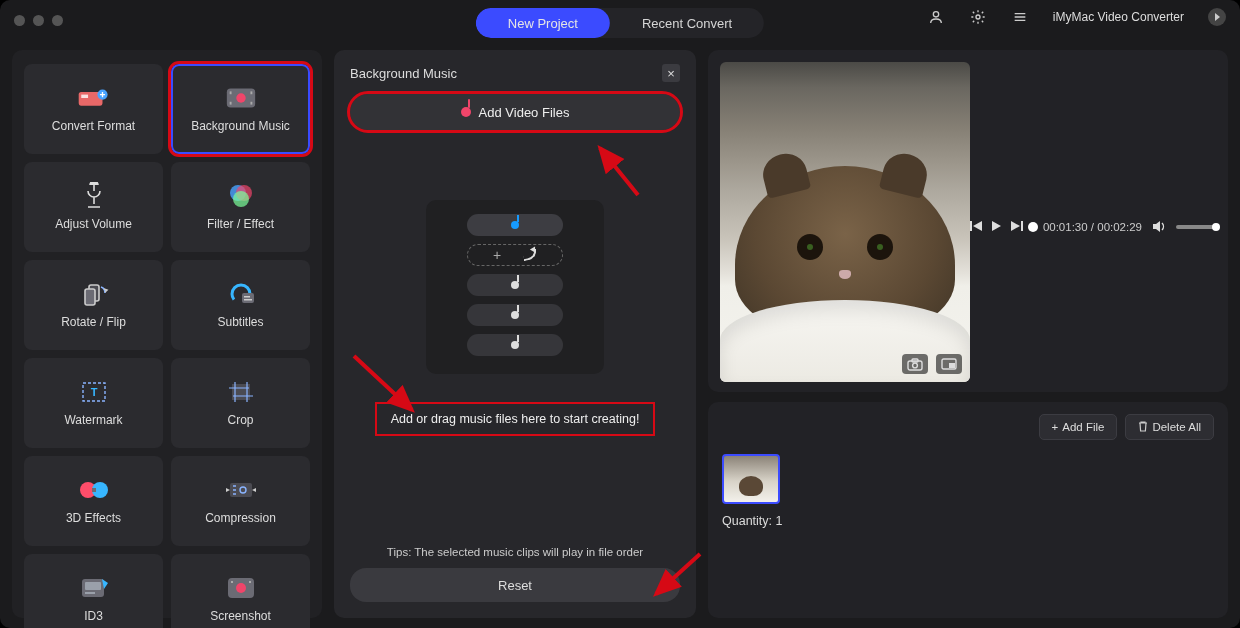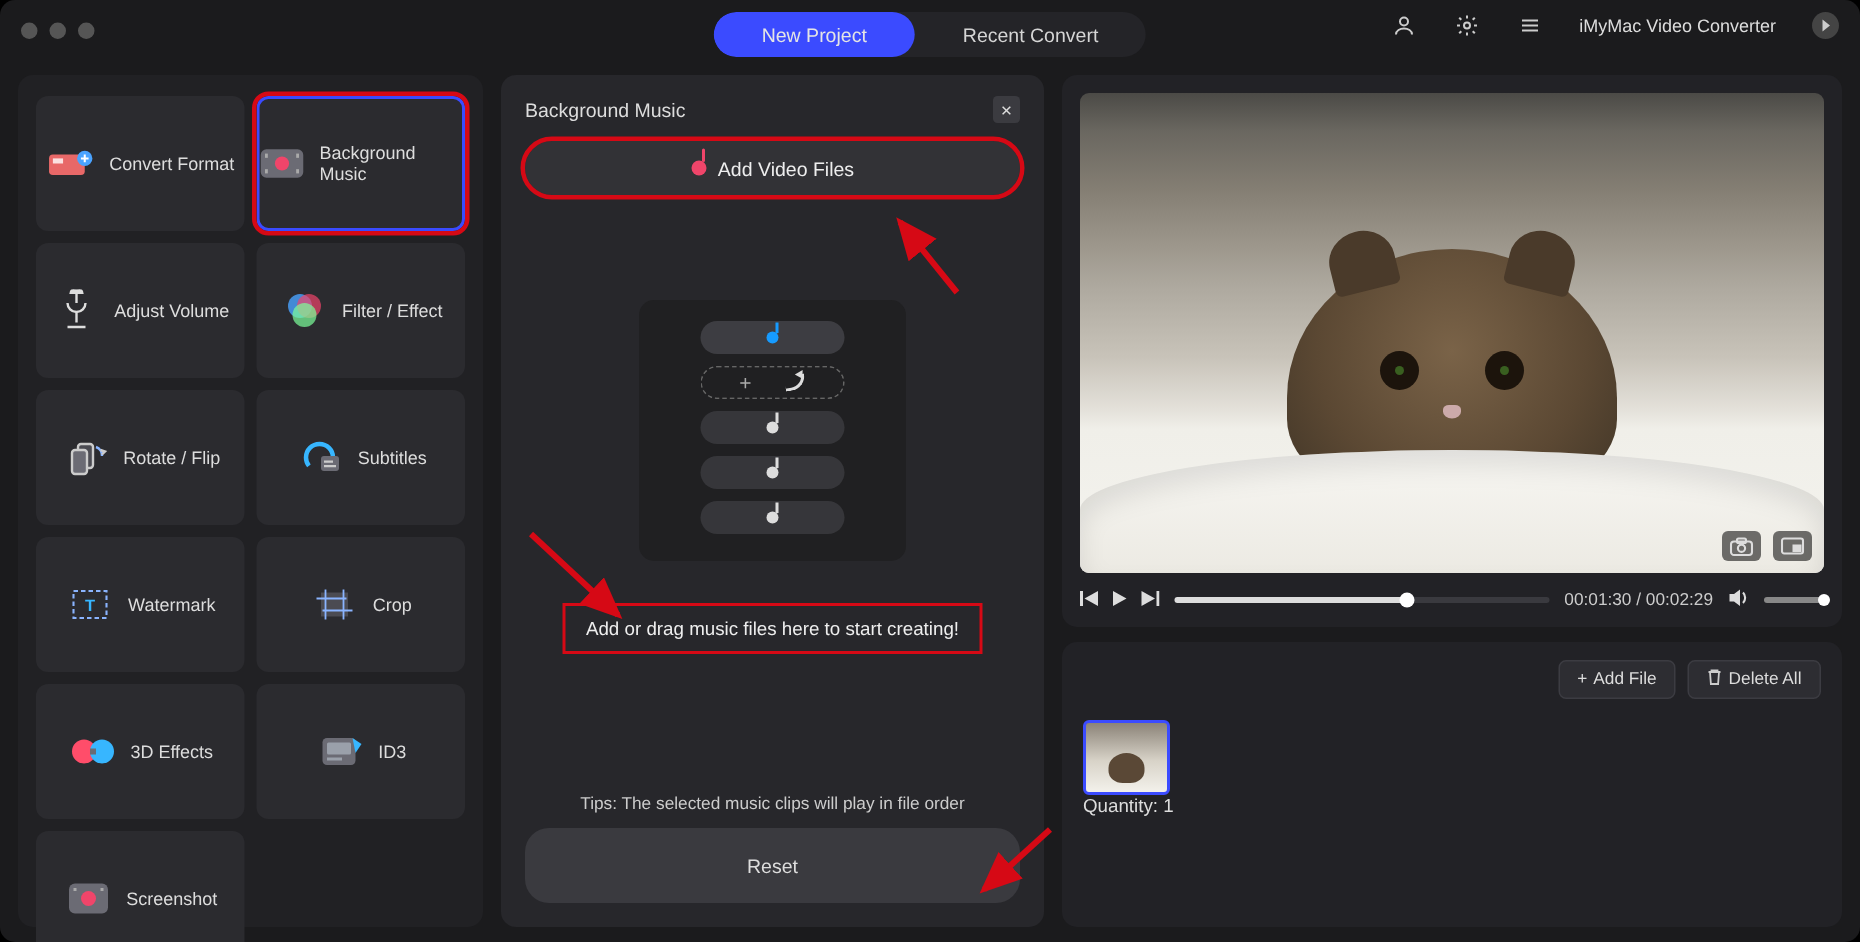--- a/index.html
+++ b/index.html
@@ -68,21 +68,21 @@
     border-radius: 10px;
     padding: 14px 12px;
     display: grid;
     grid-template-columns: 1fr 1fr;
     grid-auto-rows: 90px;
     gap: 8px;
   }
   .tool {
     background: #2b2b2f;
     border-radius: 8px;
-    display: flex; 
+    display: flex; flex-direction: column;
     align-items: center; justify-content: center;
     gap: 8px;
     font-size: 12px;
     color: #ddd;
     cursor: pointer;
     position: relative;
   }
   .tool.selected {
     outline: 3px solid #d60915;
     box-shadow: inset 0 0 0 2px #3a4bff;
@@ -149,32 +149,32 @@
 
   .tips {
     margin-top: auto;
     font-size: 11.5px;
     text-align:center;
     color:#ccc;
     margin-bottom: 10px;
   }
   .btn-row { display:flex; gap:10px; }
   .btn {
-    flex:1; height:50px; border-radius:16px;
+    flex:1; height:34px; border-radius:16px;
     display:flex;align-items:center;justify-content:center;
     font-size:13px; cursor:pointer;
   }
   .btn.reset{background:#3a3a3f;color:#ddd;}
   .btn.save{background:#3b4bff;color:#fff;outline:3px solid #d60915;}
 
   
   .right-panel { flex:1; display:flex; flex-direction:column; gap:10px; }
   .video-box {
     background:#222226; border-radius:10px; padding:12px 12px 10px;
-    display:flex; flex-direction:column;
+    display:flex; 
   }
   .video-frame {
     flex:1; min-height:320px; border-radius:6px; overflow:hidden;
     position:relative;
     background: linear-gradient(180deg,#4b4a46 0%,#6a6760 8%,#847e73 20%,#9d978c 32%,#ada89e 40%,#c8c3b9 55%,#e4e1da 66%,#f0efe9 70%,#f4f3ee 100%);
   }
   
   .cat-body{position:absolute;left:50%;bottom:46px;transform:translateX(-50%);width:220px;height:170px;border-radius:60% 60% 48% 48%/70% 70% 40% 40%;background:radial-gradient(circle at 50% 40%,#7a6348,#5b4833 60%,#3f3426 100%);}
   .ear{position:absolute;width:44px;height:40px;background:#4a3a2a;top:-12px;border-radius:50% 50% 10% 10%;}
   .ear.l{left:28px;transform:rotate(-14deg);} .ear.r{right:28px;transform:rotate(14deg);}
@@ -196,21 +196,21 @@
   .vol::after{content:"";position:absolute;right:-4px;top:50%;transform:translate(0,-50%);width:8px;height:8px;border-radius:50%;background:#fff;}
 
   .files-panel{
     background:#222226;border-radius:10px;padding:12px 14px;flex:1;
     display:flex;flex-direction:column;position:relative;
   }
   .files-head{display:flex;justify-content:flex-end;gap:8px;}
   .file-btn{height:26px;padding:0 12px;border-radius:5px;background:#2d2d32;border:1px solid #3c3c42;font-size:11.5px;color:#ddd;display:flex;align-items:center;gap:4px;cursor:pointer;}
   .thumb{width:58px;height:50px;border:2px solid #3b4bff;border-radius:4px;margin-top:14px;overflow:hidden;position:relative;background:linear-gradient(180deg,#8b8378 0%,#d8d3c8 55%,#f3f1eb 100%);}
   .thumb .minicat{position:absolute;left:50%;bottom:6px;transform:translateX(-50%);width:24px;height:20px;border-radius:50% 50% 40% 40%;background:#5a4836;}
-  .qty{font-size:12.5px;color:#ddd;}
+  .qty{margin-top:10px;font-size:12.5px;color:#ddd;}
 
   
   .arrow{position:absolute;pointer-events:none;}
   .arrow svg{overflow:visible;}
 </style>
 </head>
 <body>
 
 <div class="window">
 
@@ -338,20 +338,31 @@
           <svg width="34" height="22" viewBox="0 0 34 22">
               <circle cx="11" cy="11" r="8" fill="#ff4d6a"></circle>
               <circle cx="23" cy="11" r="8" fill="#37b6ff"></circle>
               <rect x="15" y="9" width="4" height="4" fill="#6b6b74"></rect>
             </svg>
         </span>
         <span>3D Effects</span>
       </div>
       <div class="tool">
         <span class="tool-icon">
+          <svg width="34" height="24" viewBox="0 0 34 24" fill="none" stroke="#ccc" stroke-width="1.4">
+              <rect x="6" y="5" width="22" height="14" rx="2" fill="#4b4b52" stroke="none"></rect>
+              <path d="M9 8h3M9 12h3M9 16h3" stroke="#8ab4ff"></path>
+              <path d="M2 10l4 2-4 2zM32 10l-4 2 4 2z" fill="#ccc" stroke="none"></path>
+              <circle cx="19" cy="12" r="3" stroke="#8ab4ff"></circle>
+            </svg>
+        </span>
+        <span>Compression</span>
+      </div>
+      <div class="tool">
+        <span class="tool-icon">
           <svg width="32" height="26" viewBox="0 0 32 26">
               <rect x="4" y="4" width="22" height="18" rx="3" fill="#6b6b74"></rect>
               <rect x="7" y="7" width="16" height="8" rx="1" fill="#9aa0aa"></rect>
               <rect x="7" y="17" width="10" height="2" fill="#9aa0aa"></rect>
               <path d="M24 4l6 4-4 6z" fill="#37b6ff"></path>
             </svg>
         </span>
         <span>ID3</span>
       </div>
       <div class="tool">

